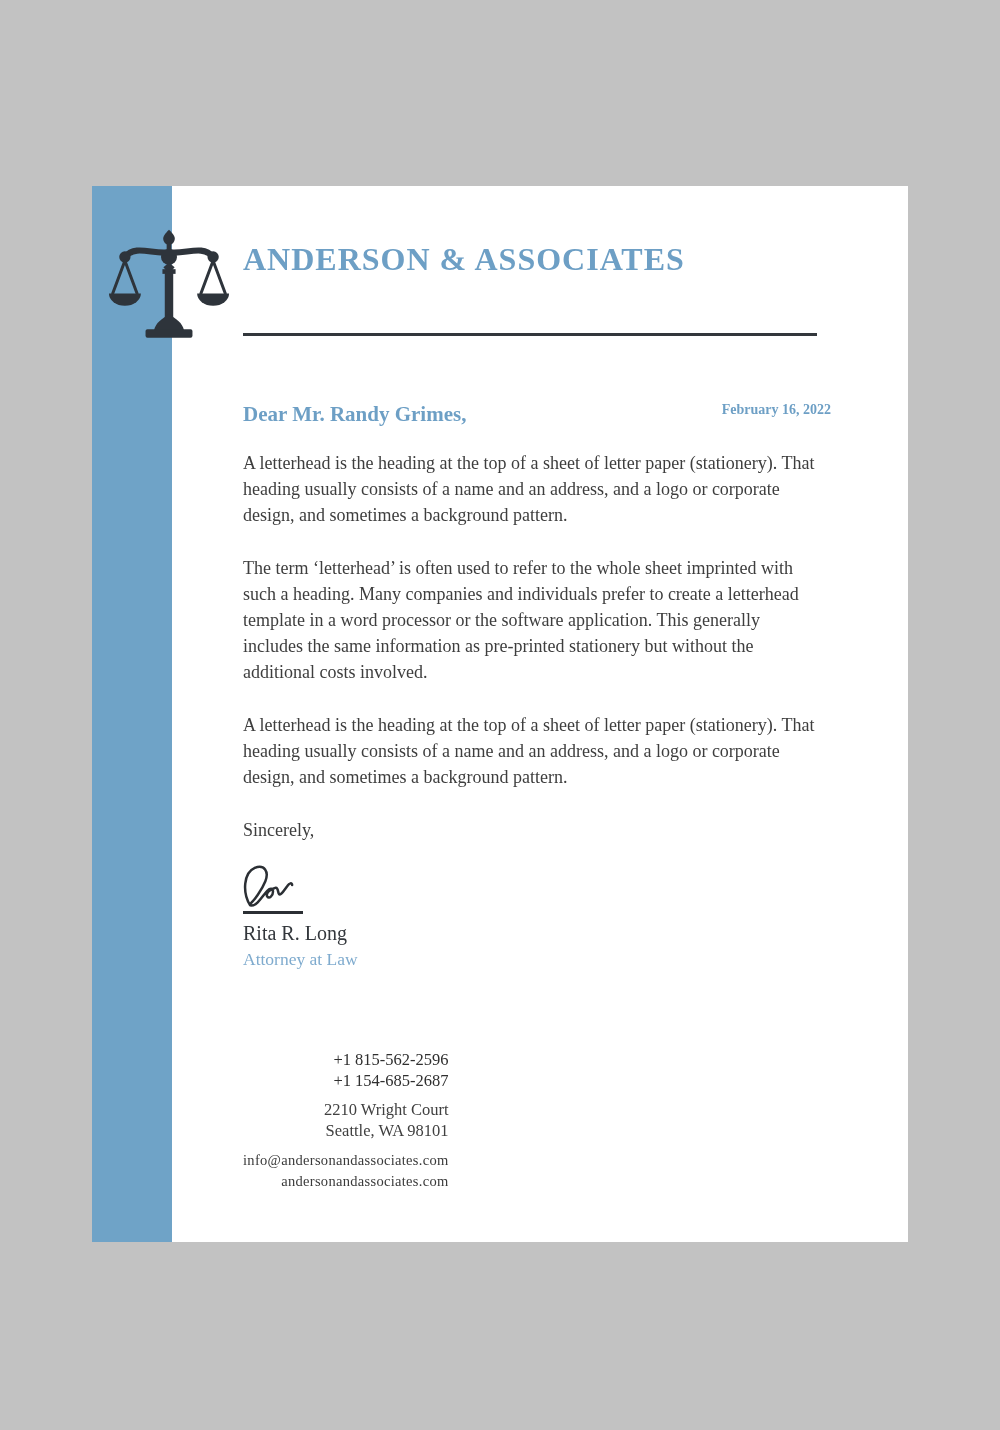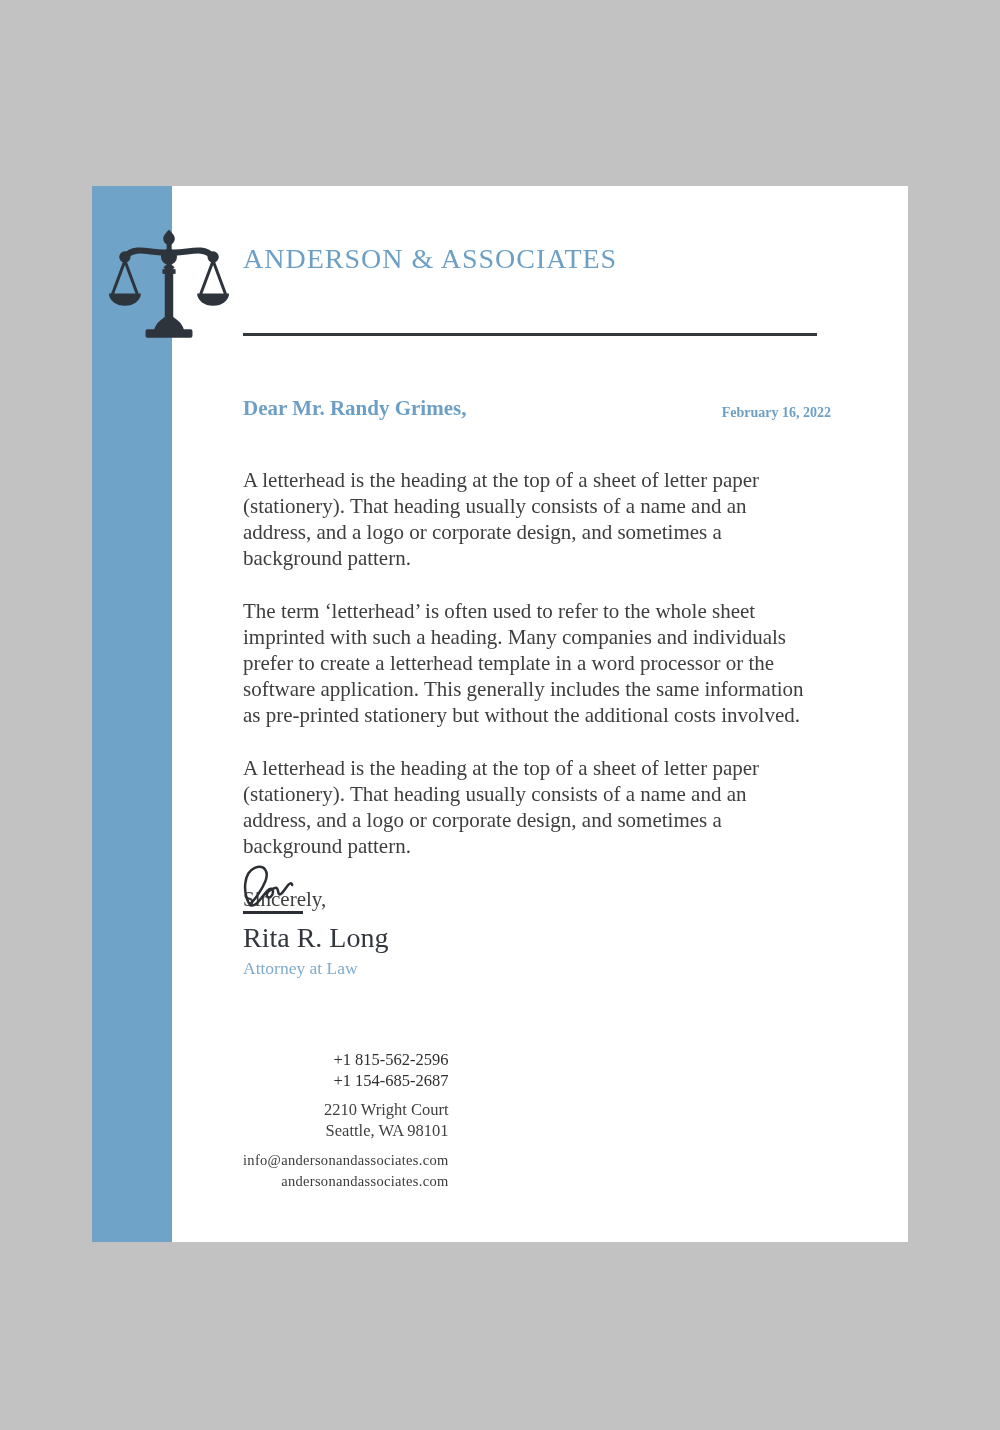--- a/index.html
+++ b/index.html
@@ -37,22 +37,22 @@
     width: 122px;
     height: 118px;
   }
   .logo svg { width: 100%; height: 100%; }
   .header-block {
     position: absolute;
     left: 151px;
     top: 54px;
   }
   .firm-name {
-    font-size: 28px;
-    font-weight: normal;
+    font-size: 32px;
+    font-weight: bold;
     letter-spacing: 1px;
     line-height: 38px;
     color: #6d9fc5;
     white-space: nowrap;
   }
   .firm-sub {
     font-size: 40px;
     font-weight: 400;
     letter-spacing: 1px;
     line-height: 40px;
@@ -63,63 +63,62 @@
     position: absolute;
     left: 151px;
     top: 147px;
     width: 574px;
     height: 3px;
     background: #33373c;
   }
   .greeting-row {
     position: absolute;
     left: 151px;
-    top: 210px;
+    top: 216px;
     width: 588px;
     display: flex;
     justify-content: space-between;
-    align-items: flex-end;
+    align-items: flex-start;
   }
   .greeting {
     font-size: 21px;
     font-weight: bold;
     color: #6d9fc5;
   }
   .letter-date {
     font-size: 14px;
     font-weight: bold;
     color: #6d9fc5;
   }
   .body-text {
     position: absolute;
     left: 151px;
     top: 264px;
     width: 572px;
-    font-size: 21px;
+    font-size: 18px;
     line-height: 26px;
     color: #3e3e3e;
-    margin-top: 17px;
   }
   .body-text p { margin: 0 0 27px 0; }
   .closing { margin-bottom: 0 !important; }
   .signature-block {
     position: absolute;
     left: 151px;
     top: 678px;
   }
   .signature-scribble { display: block; width: 60px; height: 44px; }
   .signature-underline {
     width: 60px;
     height: 3px;
     background: #2b2f34;
     margin-top: 3px;
   }
   .signer-name {
     margin-top: 8px;
-    font-size: 28px;
+    font-size: 20px;
     color: #33373c;
   }
   .signer-title {
     margin-top: 4px;
     font-size: 17.5px;
     color: #7fabce;
   }
   .contact-block {
     position: absolute;
     left: 151px;

